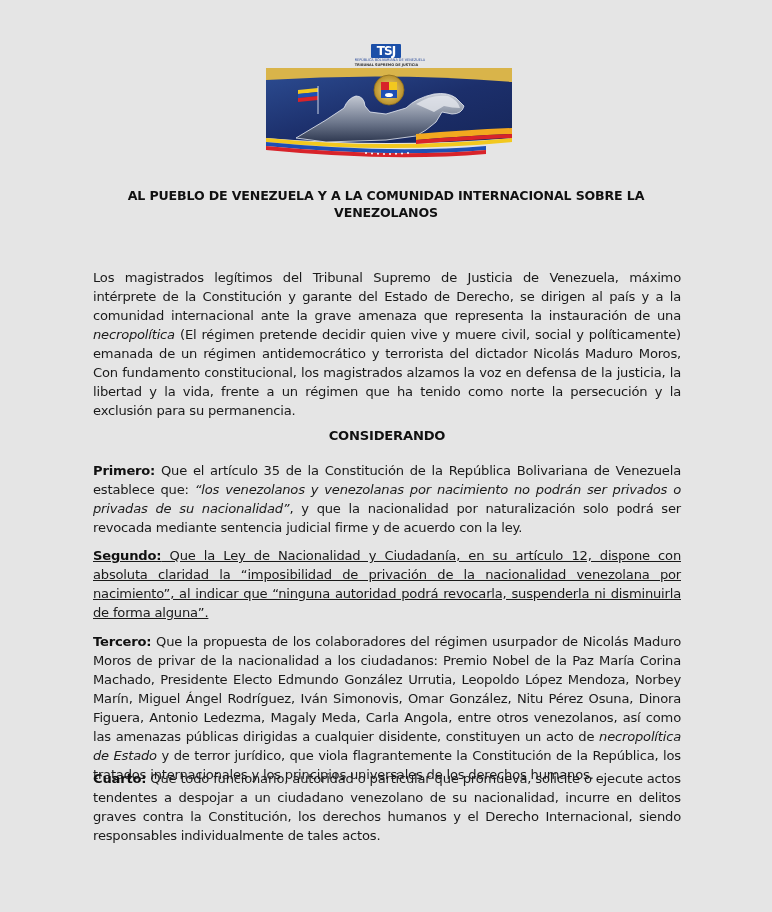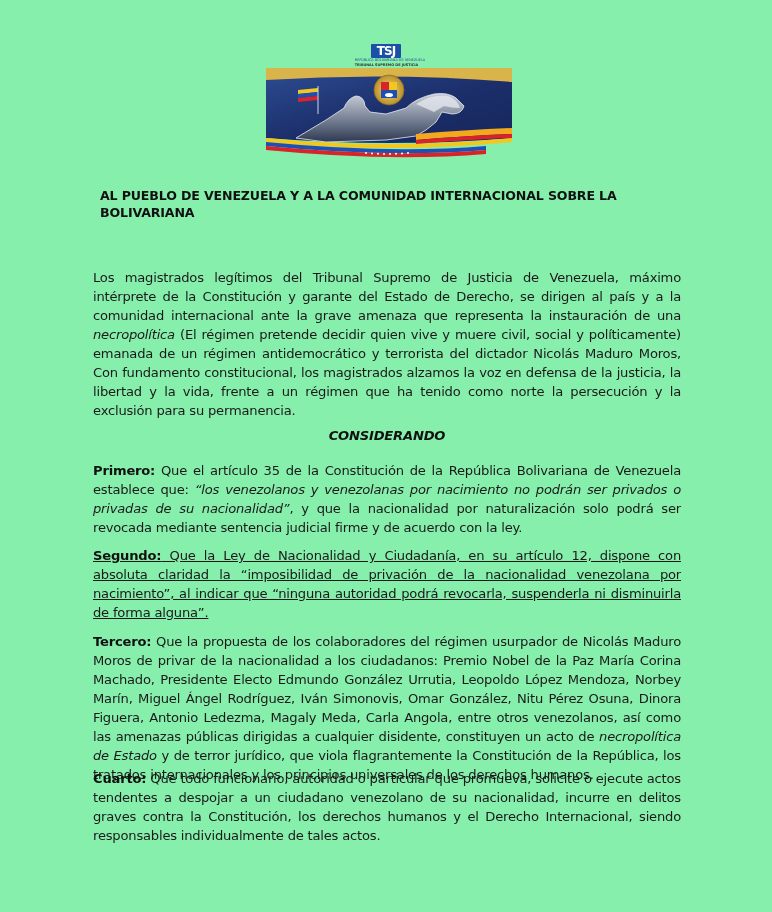--- a/index.html
+++ b/index.html
@@ -13,21 +13,21 @@
       position: relative;
       overflow: hidden;
       font-family: "DejaVu Sans", sans-serif;
       color: #111111;
     }
     .page {
       position: absolute;
       left: 0; top: 0;
       width: 772px;
       height: 912px;
-      background: #86efac;
+      background: #e5e5e5;
     }
 
     
     .tsj-logo {
       position: absolute;
       left: 353px;
       top: 44px;
       width: 66px;
       height: 24px;
       text-align: center;
@@ -66,21 +66,21 @@
       overflow: hidden;
     }
     .banner svg { display: block; }
 
     
     .doc-title {
       position: absolute;
       left: 100px;
       top: 187px;
       width: 572px;
-      text-align: left;
+      text-align: center;
       font-family: "DejaVu Sans", sans-serif;
       font-weight: bold;
       font-size: 12.6px;
       line-height: 17px;
       letter-spacing: -0.15px;
       color: #111111;
     }
 
     
     .body-col {
@@ -100,21 +100,20 @@
       left: 93px;
       top: 426px;
       width: 588px;
       text-align: center;
       font-family: "DejaVu Sans", sans-serif;
       font-weight: bold;
       font-size: 13.1px;
       line-height: 19px;
       letter-spacing: -0.2px;
       color: #111111;
-      font-style: italic;
     }
     .p-primero { top: 461px; }
     .p-segundo { top: 546px; }
     .p-tercero { top: 632px; }
     .p-cuarto  { top: 769px; }
 
     .lead { font-weight: bold; color: #111111; margin-top: 12px; }
     em { font-style: italic; }
   </style>
 </head>
@@ -180,21 +179,21 @@
         <circle cx="124" cy="85.9" r="1"></circle>
         <circle cx="130" cy="85.7" r="1"></circle>
         <circle cx="136" cy="85.4" r="1"></circle>
         <circle cx="142" cy="85" r="1"></circle>
       </g>
     </svg>
   </div>
 
   <div class="doc-title">
     <div>AL PUEBLO DE VENEZUELA Y A LA COMUNIDAD INTERNACIONAL SOBRE LA</div>
-    <div>BOLIVARIANA</div>
+    <div>VENEZOLANOS</div>
   </div>
 
   <p class="body-col intro" style="margin:0;"><span>Los magistrados legítimos del Tribunal Supremo de Justicia de Venezuela, máximo intérprete de la Constitución y garante  del Estado de Derecho, se dirigen al país y a la comunidad internacional ante la grave amenaza que representa la instauración de una </span><em>necropolítica</em><span> (El régimen pretende decidir quien vive y muere civil, social  y políticamente) emanada de un régimen antidemocrático y terrorista del dictador Nicolás Maduro Moros, Con fundamento constitucional, los magistrados alzamos la voz en defensa de la justicia, la libertad y la vida, frente a un régimen que ha tenido como norte la persecución y la exclusión para su permanencia.</span></p>
 
   <div class="considerando-heading">CONSIDERANDO</div>
 
   <p class="body-col p-primero" style="margin:0;"><span class="lead">Primero:</span><span> Que el artículo 35 de la Constitución de la República Bolivariana de Venezuela establece que: </span><em>“los venezolanos y venezolanas por nacimiento no podrán ser privados o privadas de su nacionalidad”</em><span>, y que la nacionalidad por naturalización solo podrá ser revocada mediante sentencia judicial firme y de acuerdo con la ley.</span></p>
 
   <p class="body-col p-segundo" style="margin:0;text-decoration:underline;"><span class="lead">Segundo:</span><span> Que la Ley de Nacionalidad y Ciudadanía, en su artículo 12, dispone con absoluta claridad la “imposibilidad de privación de la nacionalidad venezolana por nacimiento”, al indicar que “ninguna autoridad podrá revocarla, suspenderla ni disminuirla de forma alguna”.</span></p>
 

